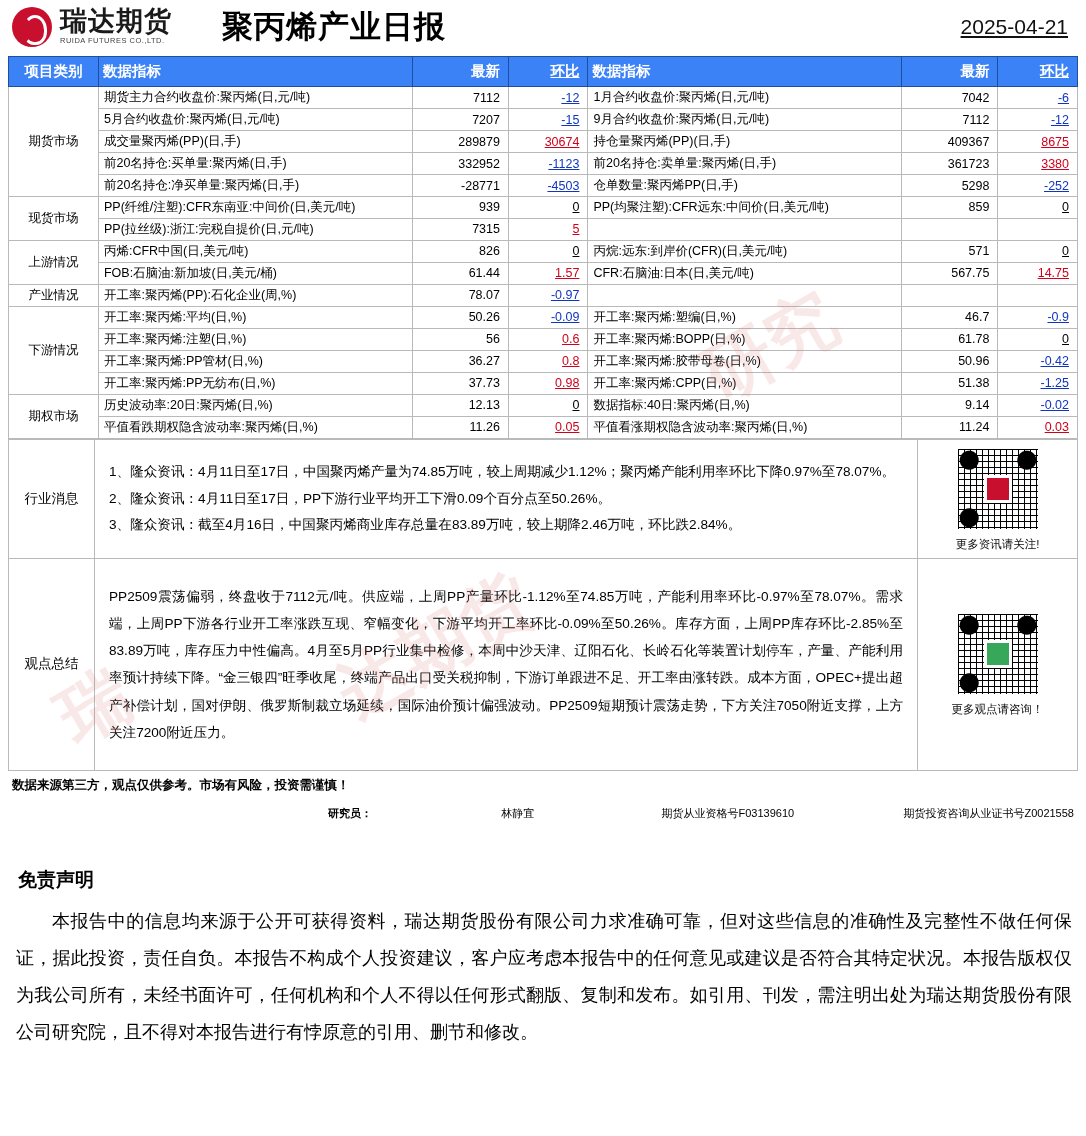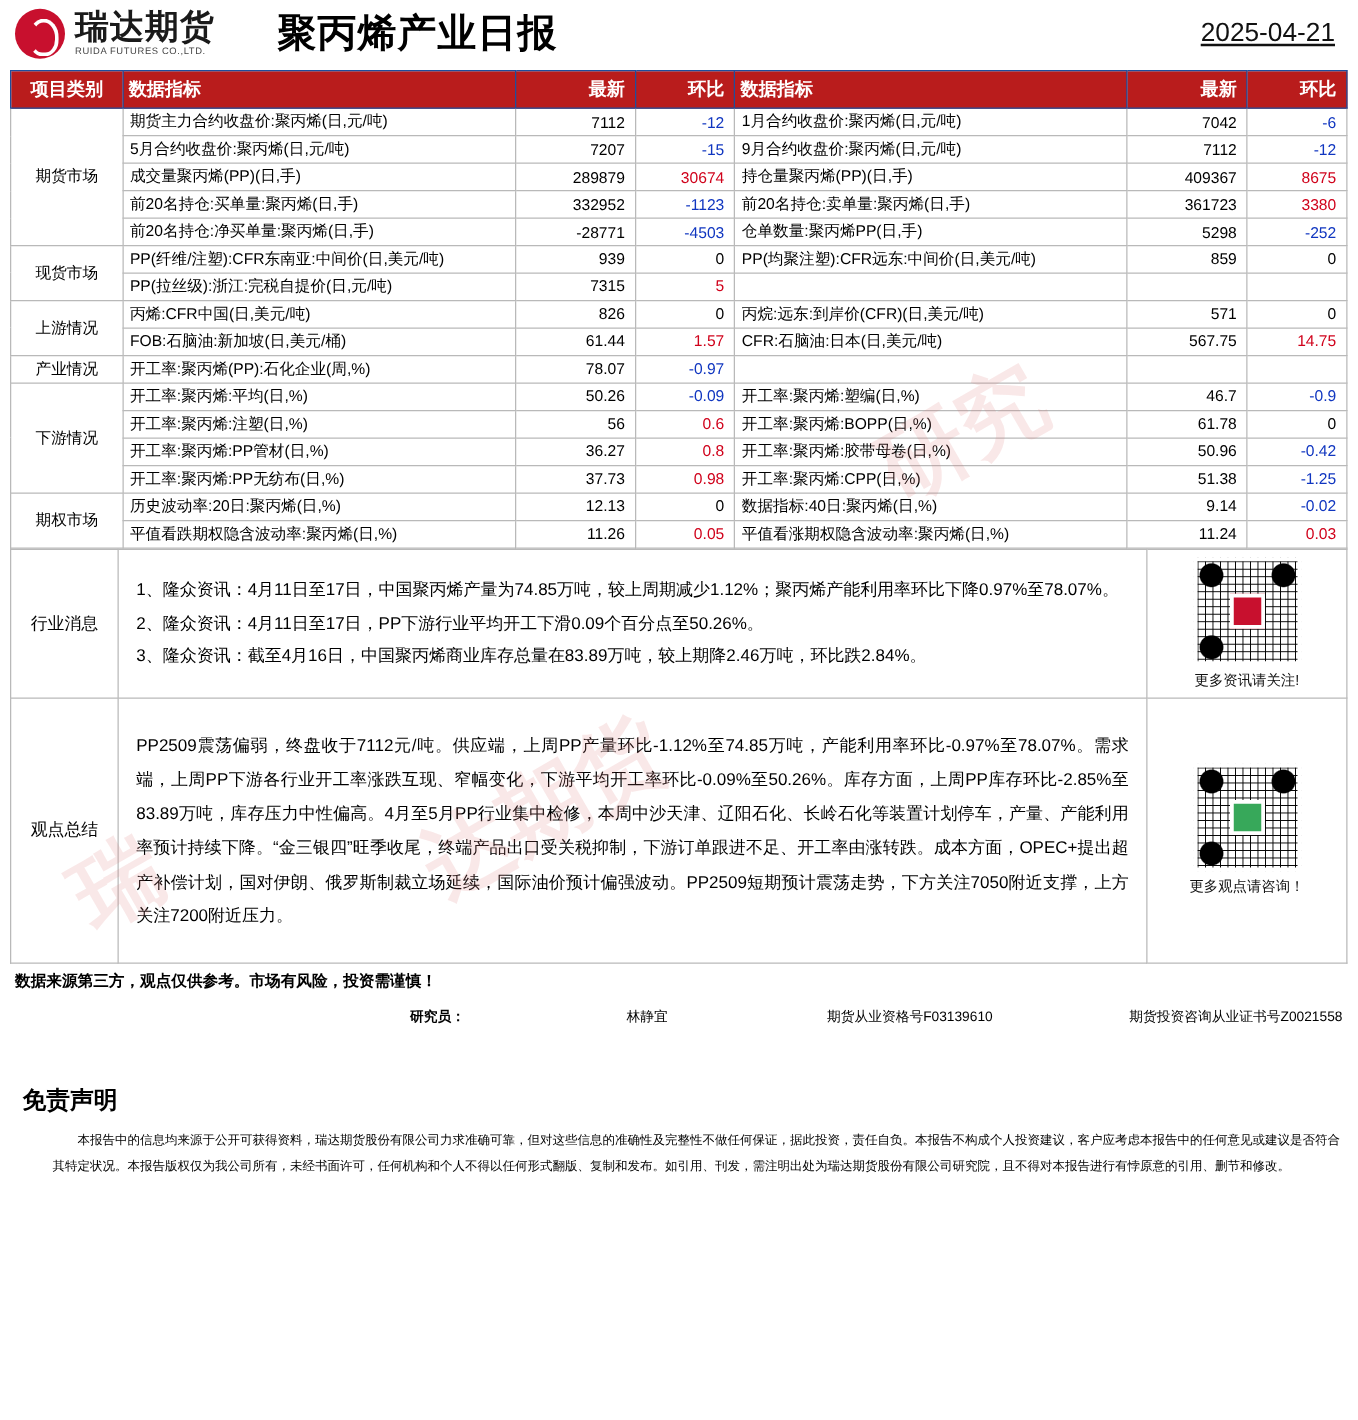--- a/index.html
+++ b/index.html
@@ -28,31 +28,31 @@
   .logo-cn { font-size:27px; font-weight:bold; color:#1a1a1a; letter-spacing:1px; }
   .logo-en { font-size:7.5px; color:#444; letter-spacing:.5px; margin-top:2px; }
   .doc-title {
     flex:1; text-align:left; font-size:31px; font-weight:bold; letter-spacing:1px;
   }
   .doc-date { width:190px; flex:0 0 190px; text-align:right; font-size:21px; color:#111; padding-right:6px;text-decoration:underline;}
 
   
   table.main { border-collapse:collapse; width:1070px; table-layout:fixed; }
   table.main th {
-    background:#b91c1c; color:#fff; font-size:14.5px; font-weight:bold;
+    background:#3b82f6; color:#fff; font-size:14.5px; font-weight:bold;
     padding:5px 4px; border:1px solid #1f4e9c;
   }
   table.main td {
     border:1px solid #b9b9b9; padding:2px 5px; font-size:12.5px; height:21px;
     white-space:nowrap; overflow:hidden;
   }
   .c-cat { width:86px; text-align:center; font-size:13.5px; }
   .c-ind { width:300px; text-align:left; }
   .c-val { width:92px; text-align:right; padding-right:8px !important; }
-  .c-chg { width:76px; text-align:right; padding-right:8px !important; }
+  .c-chg { width:76px; text-align:right; padding-right:8px !important;text-decoration:underline; }
   .up { color:#d0021b; }
   .down { color:#1036c0; }
   .flat { color:#000; }
   .wrap2 { white-space:normal !important; line-height:1.35; }
 
   
   table.blocks { border-collapse:collapse; width:1070px; table-layout:fixed; }
   table.blocks td { border:1px solid #b9b9b9; vertical-align:middle; }
   .bk-cat { width:86px; text-align:center; font-size:13.5px; }
   .bk-body { padding:10px 14px; font-size:13.6px; line-height:1.95; }
@@ -77,21 +77,21 @@
 
   
   .note { font-size:12.5px; padding:6px 4px 2px 4px; font-weight:bold;}
   .researcher { display:flex; justify-content:space-between; padding:10px 4px 4px 0; font-size:11px; }
   .researcher .lbl { font-weight:bold; margin-left:320px; }
   .researcher .nm { margin-left:48px; }
   .researcher .q1 { margin-left:46px; }
   .researcher .q2 { margin-left:28px; }
 
   .disclaimer-title { font-size:19px; font-weight:bold; margin:42px 0 10px 10px; }
-  .disclaimer { font-size:10px; line-height:2.05; text-align:justify; padding:0 6px 14px 8px;margin-left:26px; }
+  .disclaimer { font-size:18px; line-height:2.05; text-align:justify; padding:0 6px 14px 8px; }
   .disclaimer p { margin:0; text-indent:2em; }
 
   
   .wm { position:absolute; color:rgba(220,120,120,.17); font-size:70px; font-weight:bold;
         transform:rotate(-30deg); pointer-events:none; white-space:nowrap; }
   .wm1 { left:700px; top:300px; }
   .wm2 { left:330px; top:600px; }
   .wm3 { left:60px; top:660px; }
 </style>
 </head>

